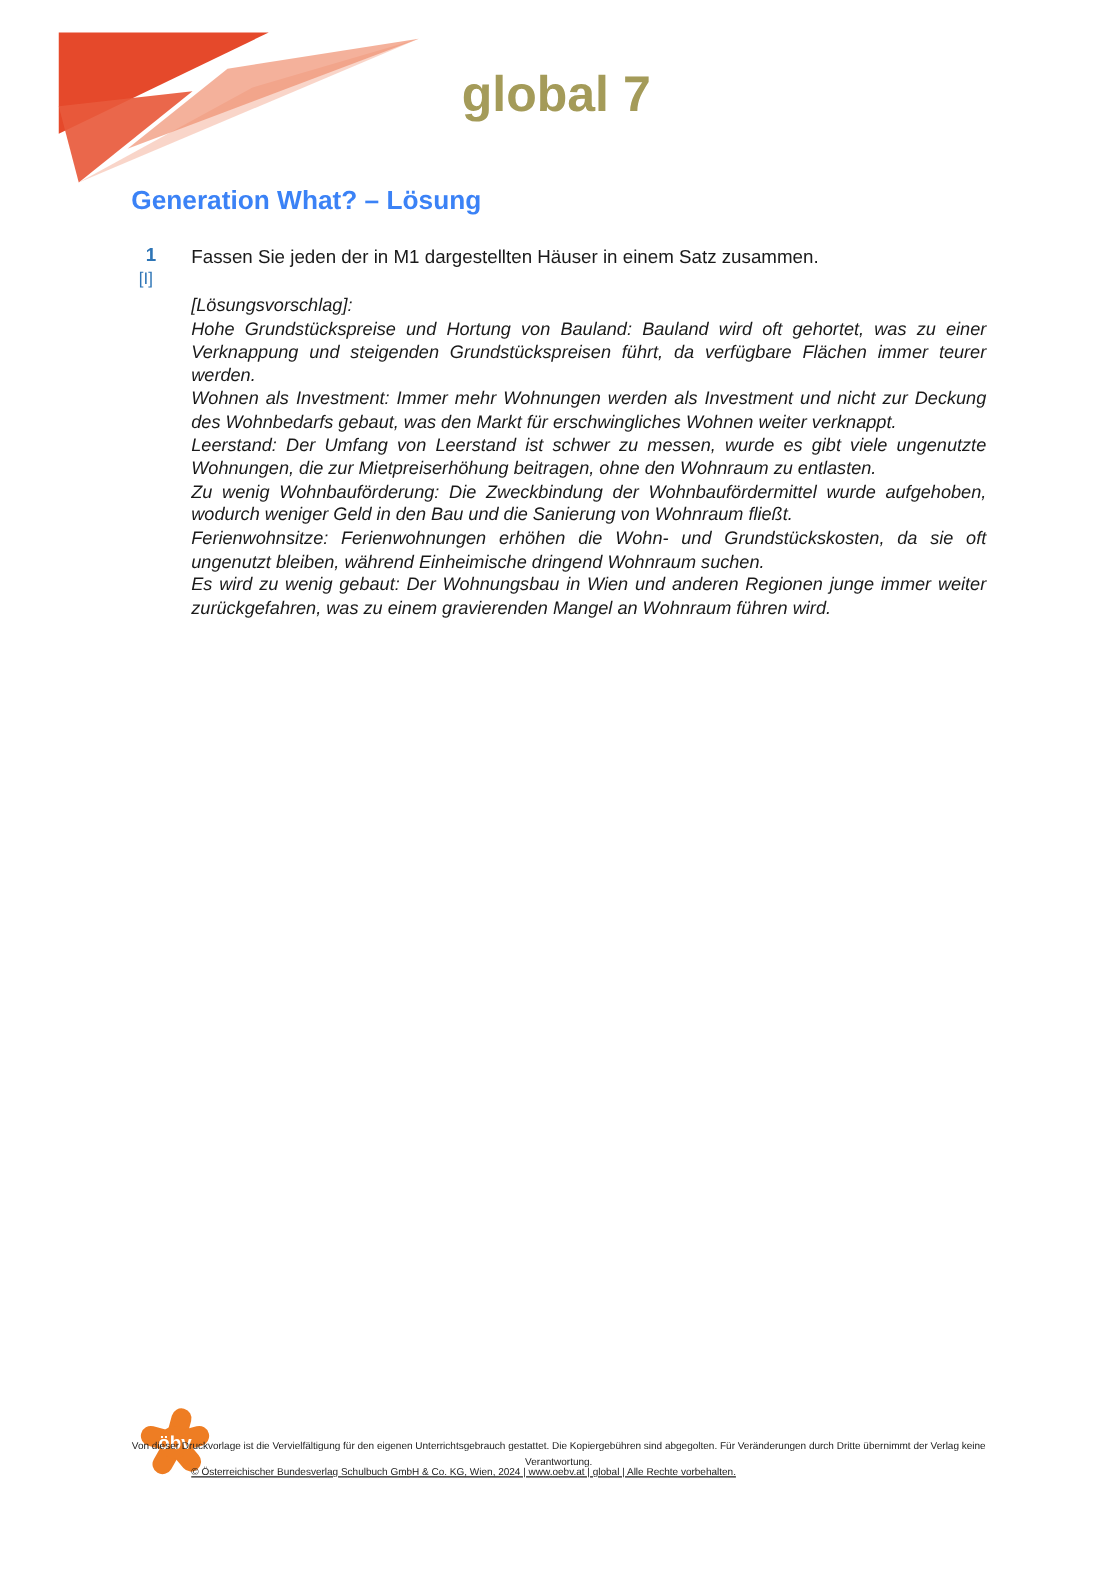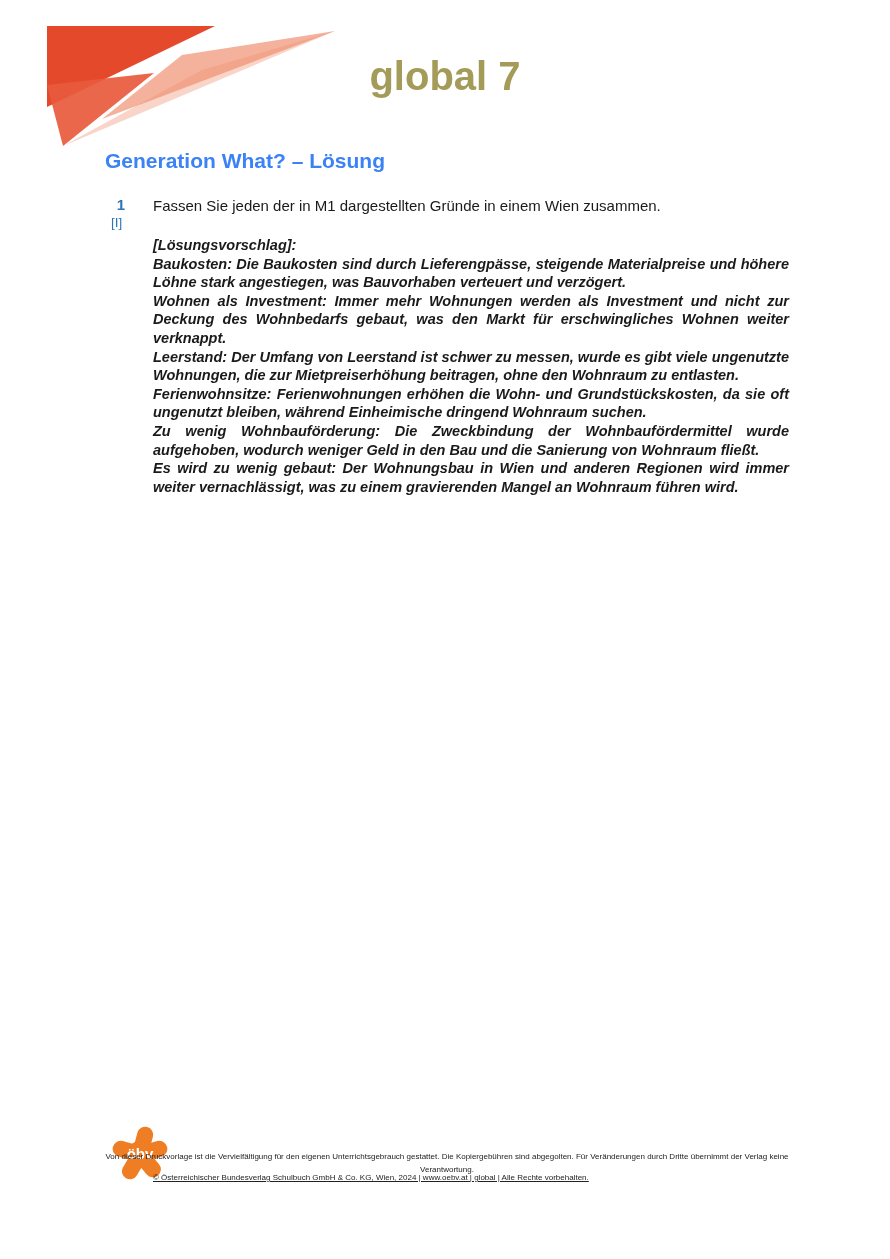--- a/index.html
+++ b/index.html
@@ -37,21 +37,21 @@
     font-size: 13.5px;
   }
   .task-text {
     position: absolute; left: 153px; top: 196px; width: 636px;
     font-size: 15px; line-height: 19px;
   }
 
   
   .solution {
     position: absolute; left: 153px; top: 236px; width: 636px;
-    font-size: 14.5px; font-weight: bold; font-style: italic;
+    font-size: 14.5px; font-weight: normal; font-style: italic;
     line-height: 18.6px; text-align: justify;
   }
   .solution p { margin: 0; }
   .solution .label { text-align: left; }
 
   
   .obv-logo { position: absolute; left: 112px; top: 1124px; width: 56px; height: 56px; }
   .footer-copyright {
     position: absolute; left: 153px; top: 1172px; width: 636px;
     font-size: 8px; line-height: 12px; color: #222222; text-decoration: underline;
@@ -72,31 +72,31 @@
     <polygon points="21,123 293,8 160,47" opacity="0.72" fill="#f6c5b4"></polygon>
     <polygon points="60,96 293,8 140,32" opacity="0.70" fill="#f09071"></polygon>
   </svg>
 
   <div class="brand" style="color:#a49b59;">global 7</div>
 
   <h1 class="doc-title" style="color:#3b82f6;">Generation What? – Lösung</h1>
 
   <div class="task-number" style="color:#2e75b6;">1</div>
   <div class="task-tag" style="color:#2e75b6;">[I]</div>
-  <div class="task-text">Fassen Sie jeden der in M1 dargestellten Gründe in einem Wien zusammen.</div>
+  <div class="task-text">Fassen Sie jeden der in M1 dargestellten Häuser in einem Satz zusammen.</div>
 
   <div class="solution">
     <p class="label">[Lösungsvorschlag]:</p>
 
-      <p>Baukosten: Die Baukosten sind durch Lieferengpässe, steigende Materialpreise und höhere Löhne stark angestiegen, was Bauvorhaben verteuert und verzögert.</p>
+  <p>Hohe Grundstückspreise und Hortung von Bauland: Bauland wird oft gehortet, was zu einer Verknappung und steigenden Grundstückspreisen führt, da verfügbare Flächen immer teurer werden.</p>
       <p>Wohnen als Investment: Immer mehr Wohnungen werden als Investment und nicht zur Deckung des Wohnbedarfs gebaut, was den Markt für erschwingliches Wohnen weiter verknappt.</p>
       <p>Leerstand: Der Umfang von Leerstand ist schwer zu messen, wurde es gibt viele ungenutzte Wohnungen, die zur Mietpreiserhöhung beitragen, ohne den Wohnraum zu entlasten.</p>
+      <p>Zu wenig Wohnbauförderung: Die Zweckbindung der Wohnbaufördermittel wurde aufgehoben, wodurch weniger Geld in den Bau und die Sanierung von Wohnraum fließt.</p>
       <p>Ferienwohnsitze: Ferienwohnungen erhöhen die Wohn- und Grundstückskosten, da sie oft ungenutzt bleiben, während Einheimische dringend Wohnraum suchen.</p>
-      <p>Zu wenig Wohnbauförderung: Die Zweckbindung der Wohnbaufördermittel wurde aufgehoben, wodurch weniger Geld in den Bau und die Sanierung von Wohnraum fließt.</p>
-      <p>Es wird zu wenig gebaut: Der Wohnungsbau in Wien und anderen Regionen wird immer weiter vernachlässigt, was zu einem gravierenden Mangel an Wohnraum führen wird.</p>
+      <p>Es wird zu wenig gebaut: Der Wohnungsbau in Wien und anderen Regionen junge immer weiter zurückgefahren, was zu einem gravierenden Mangel an Wohnraum führen wird.</p>
     </div>
 
   <svg class="obv-logo" viewBox="0 0 56 56" aria-hidden="true">
     <g>
       <rect x="20" y="2" width="16" height="26" rx="8" transform="rotate(15 28 30)" fill="#ee7d23"></rect>
       <rect x="20" y="2" width="16" height="26" rx="8" transform="rotate(75 28 30)" fill="#ee7d23"></rect>
       <rect x="20" y="2" width="16" height="26" rx="8" transform="rotate(140 28 30)" fill="#ee7d23"></rect>
       <rect x="20" y="2" width="16" height="26" rx="8" transform="rotate(210 28 30)" fill="#ee7d23"></rect>
       <rect x="20" y="2" width="16" height="26" rx="8" transform="rotate(285 28 30)" fill="#ee7d23"></rect>
       <circle cx="28" cy="30" r="13" fill="#ee7d23"></circle>

